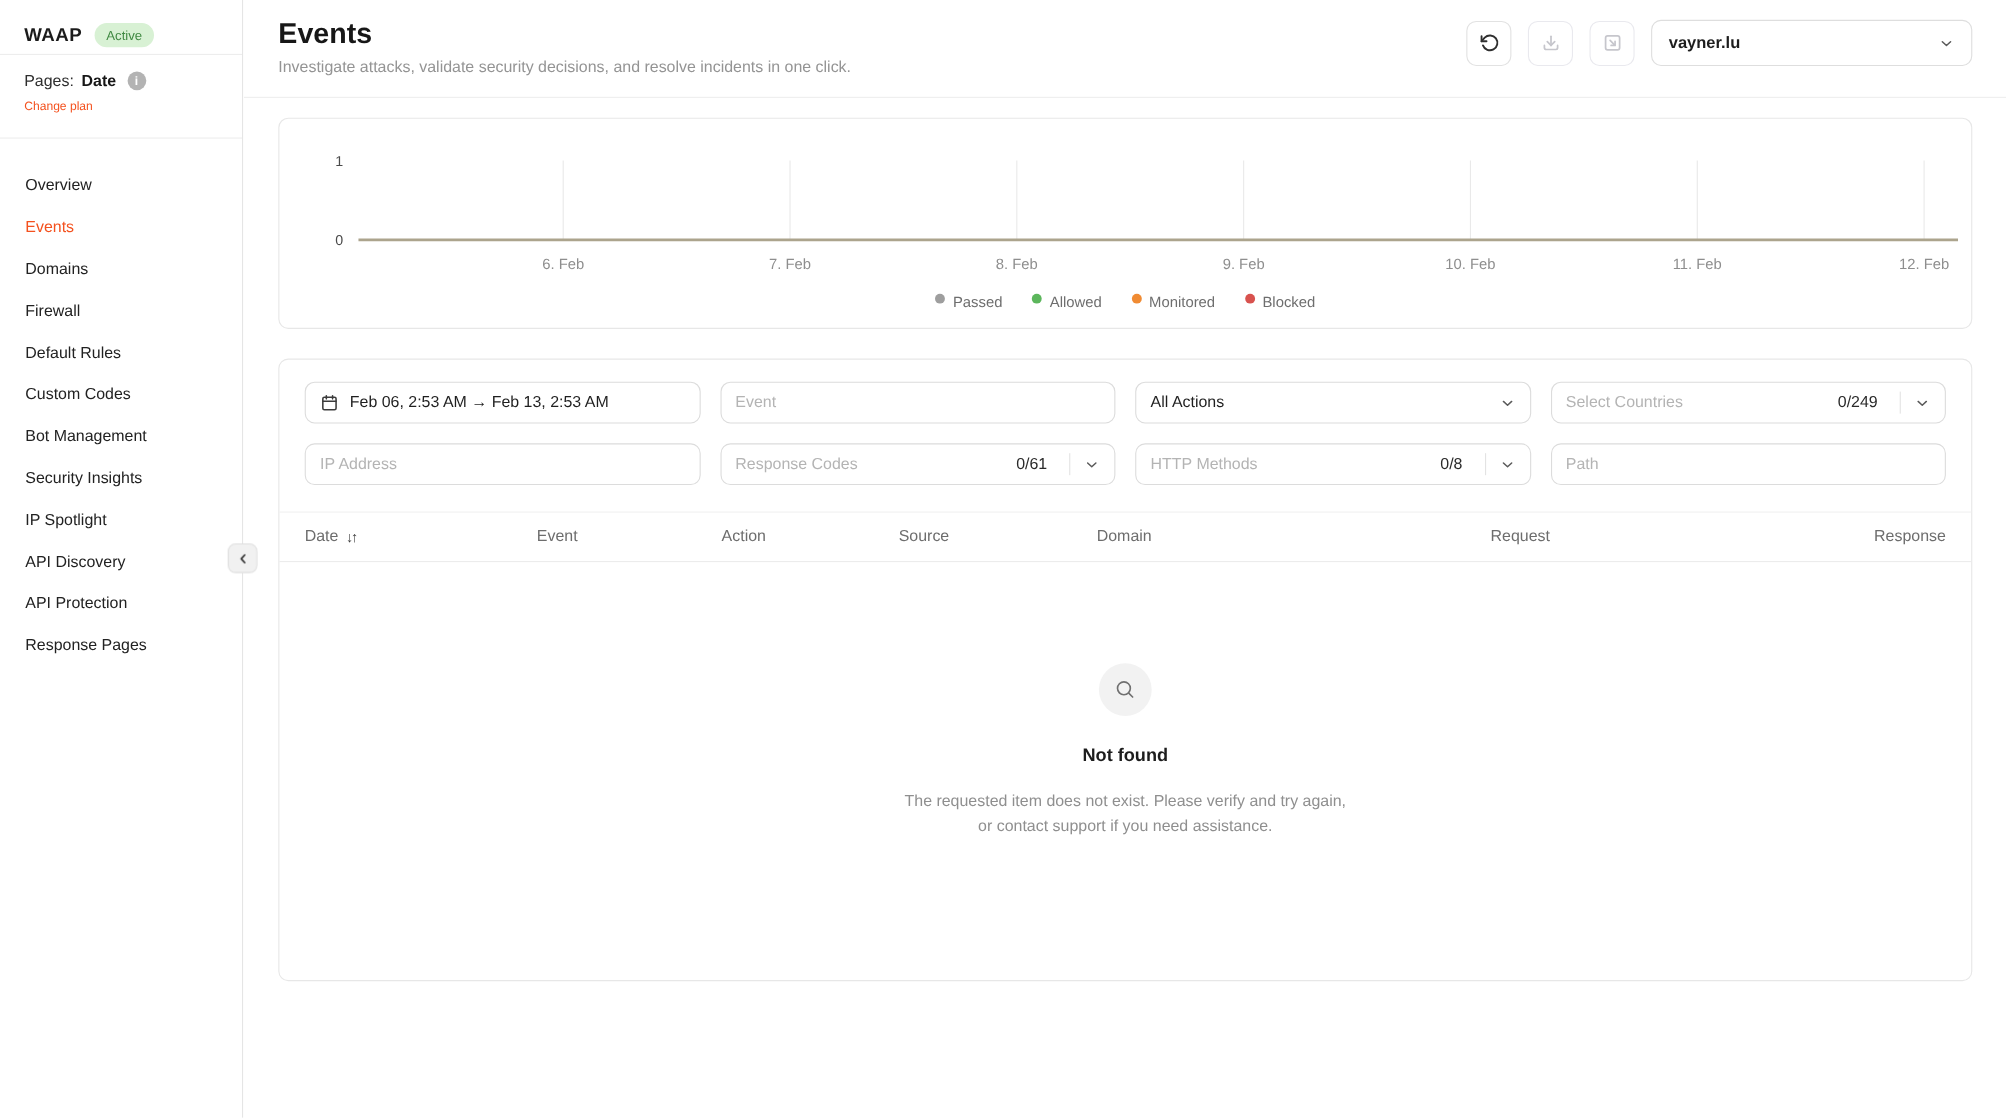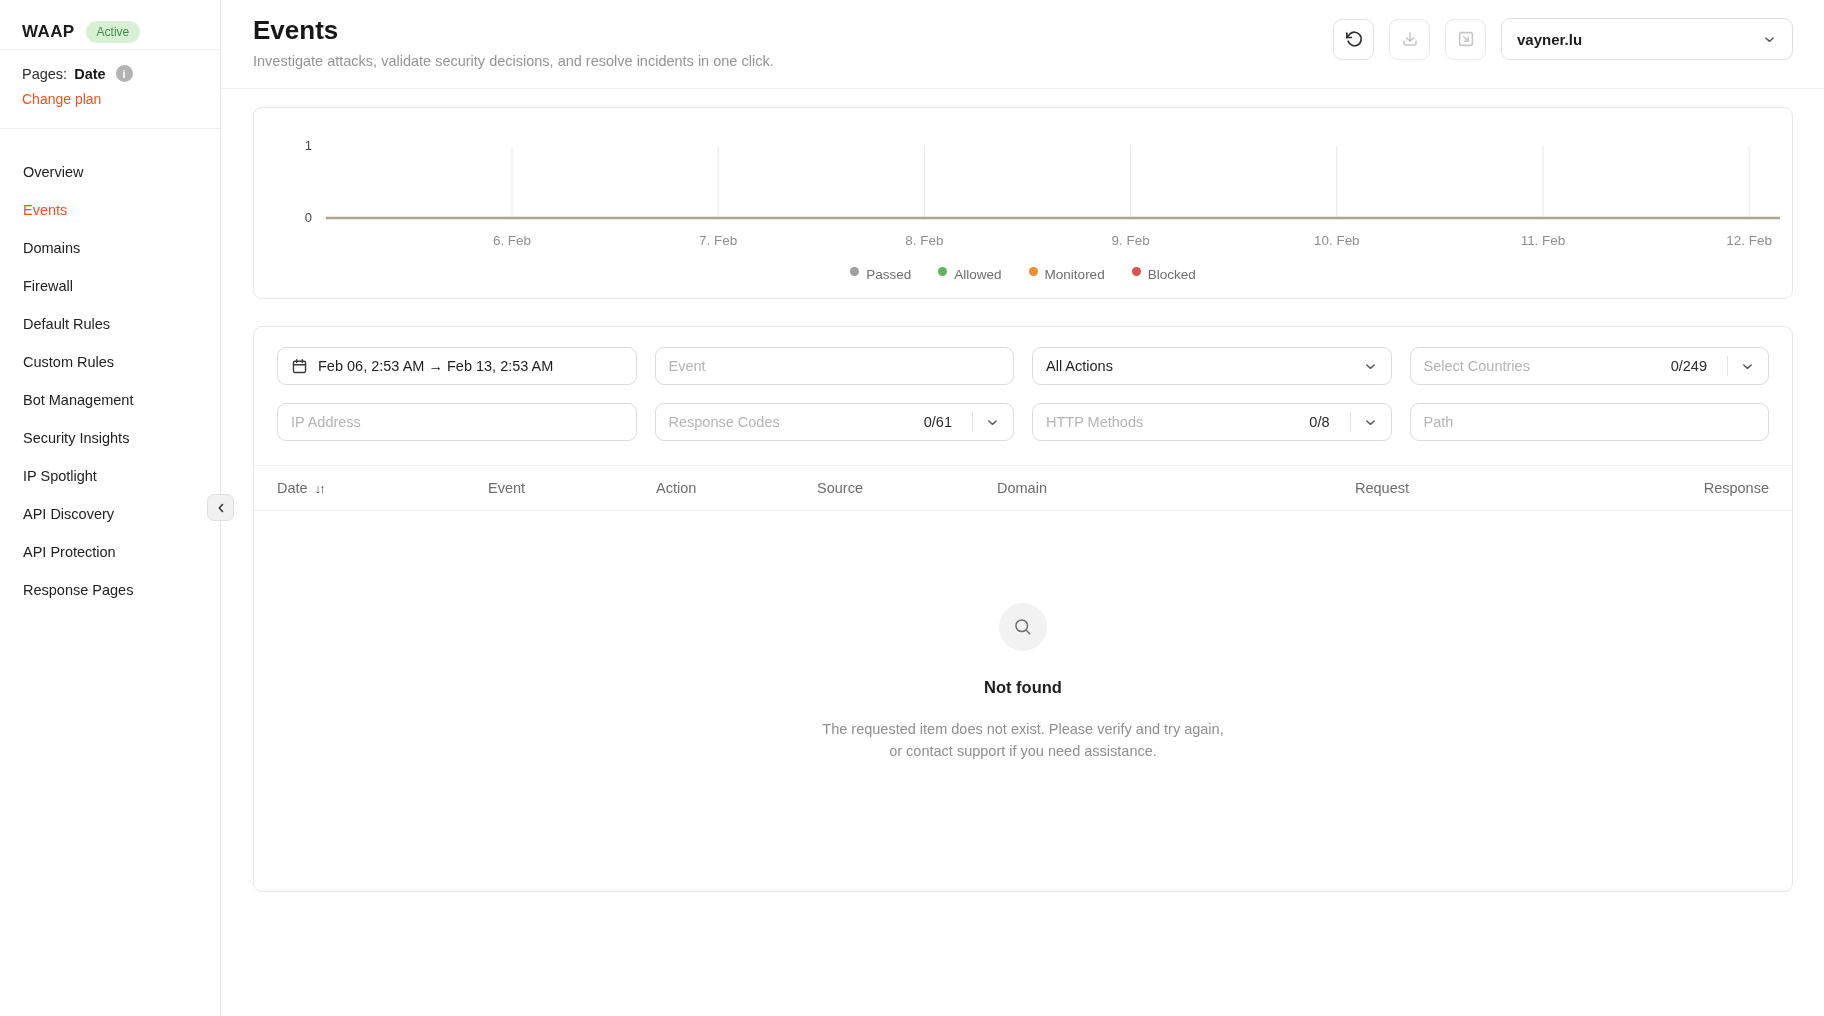--- a/index.html
+++ b/index.html
@@ -12,21 +12,21 @@
     border-right: 1px solid #e5e5e5; background: #fff; z-index: 2; }
   .brand { display: flex; align-items: center; gap: 11px; padding: 21px 22px 6px; border-bottom: 1px solid #ededed; }
   .brand-name { font-size: 17px; font-weight: 700; letter-spacing: .4px; color: #1b1b1b; }
   .badge { background: #d8f1d4; color: #418a43; font-size: 12px; padding: 4px 11px; border-radius: 12px; }
   .plan-block { padding: 15px 22px 20px; border-bottom: 1px solid #ededed; }
   .plan-line { display: flex; align-items: center; gap: 7px; font-size: 14.5px; color: #2e2e2e; }
   .plan-value { font-weight: 700; color: #171717; }
   .info-icon { width: 17px; height: 17px; border-radius: 50%; background: #b3b3b3; color: #fff;
     font-size: 11px; font-weight: 700; display: inline-flex; align-items: center; justify-content: center;
     margin-left: 3px; cursor: pointer; }
-  .change-plan { display: inline-block; margin-top: 9px; color: var(--accent); font-size: 14px;
+  .change-plan { display: inline-block; margin-top: 9px; color: var(--accent); font-size: 11px;
     text-decoration: none; cursor: pointer; }
   .nav { padding: 24px 0; }
   .nav-item { padding: 11px 23px; font-size: 14.5px; color: #222; cursor: pointer; }
   .nav-item.active { color: var(--accent); }
 
   .collapse-btn { position: fixed; left: 207px; top: 494px; width: 27px; height: 27px; z-index: 3;
     background: #f1f1f1; border: 1px solid #e0e0e0; border-radius: 7px;
     display: flex; align-items: center; justify-content: center; cursor: pointer; color: #333; }
 
   
@@ -99,21 +99,21 @@
         <span class="info-icon">i</span>
       </div>
       <a class="change-plan">Change plan</a>
     </div>
     <nav class="nav">
       <div class="nav-item">Overview</div>
       <div class="nav-item active">Events</div>
       <div class="nav-item">Domains</div>
       <div class="nav-item">Firewall</div>
       <div class="nav-item">Default Rules</div>
-      <div class="nav-item">Custom Rules</div>
+      <div class="nav-item">Custom Codes</div>
       <div class="nav-item">Bot Management</div>
       <div class="nav-item">Security Insights</div>
       <div class="nav-item">IP Spotlight</div>
       <div class="nav-item">API Discovery</div>
       <div class="nav-item">API Protection</div>
       <div class="nav-item">Response Pages</div>
     </nav>
   </aside>
 
   <button class="collapse-btn">

